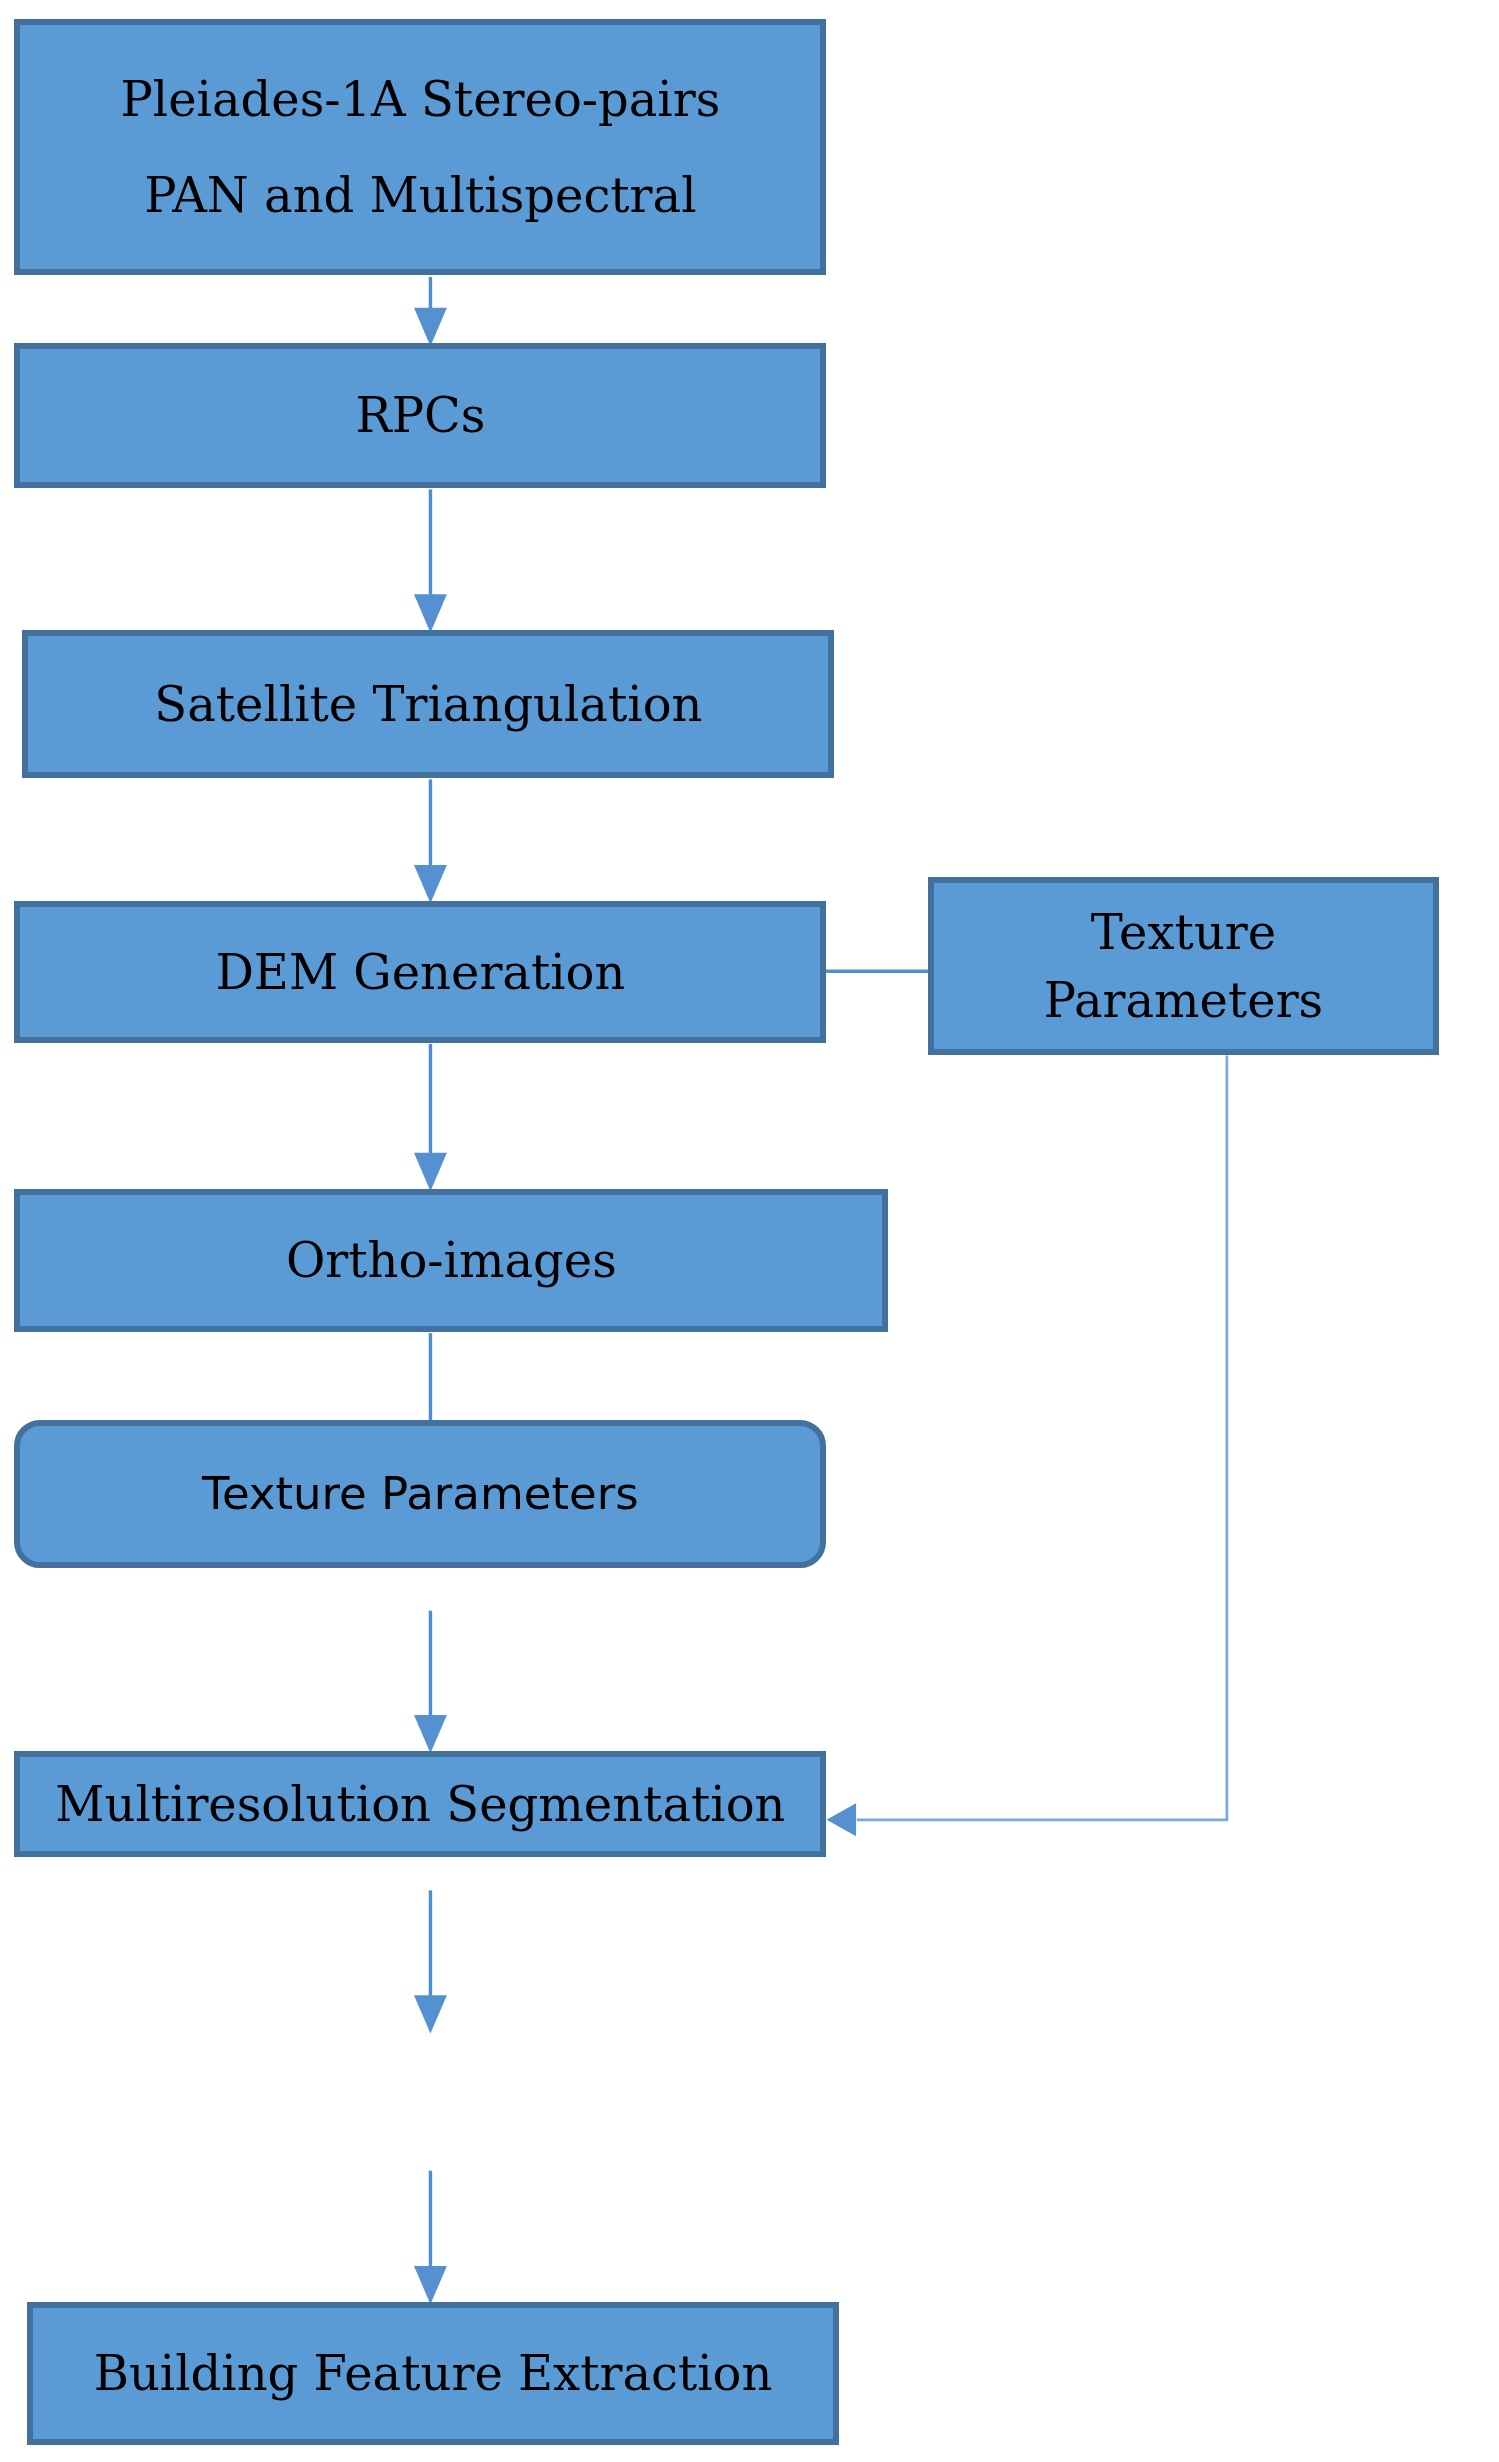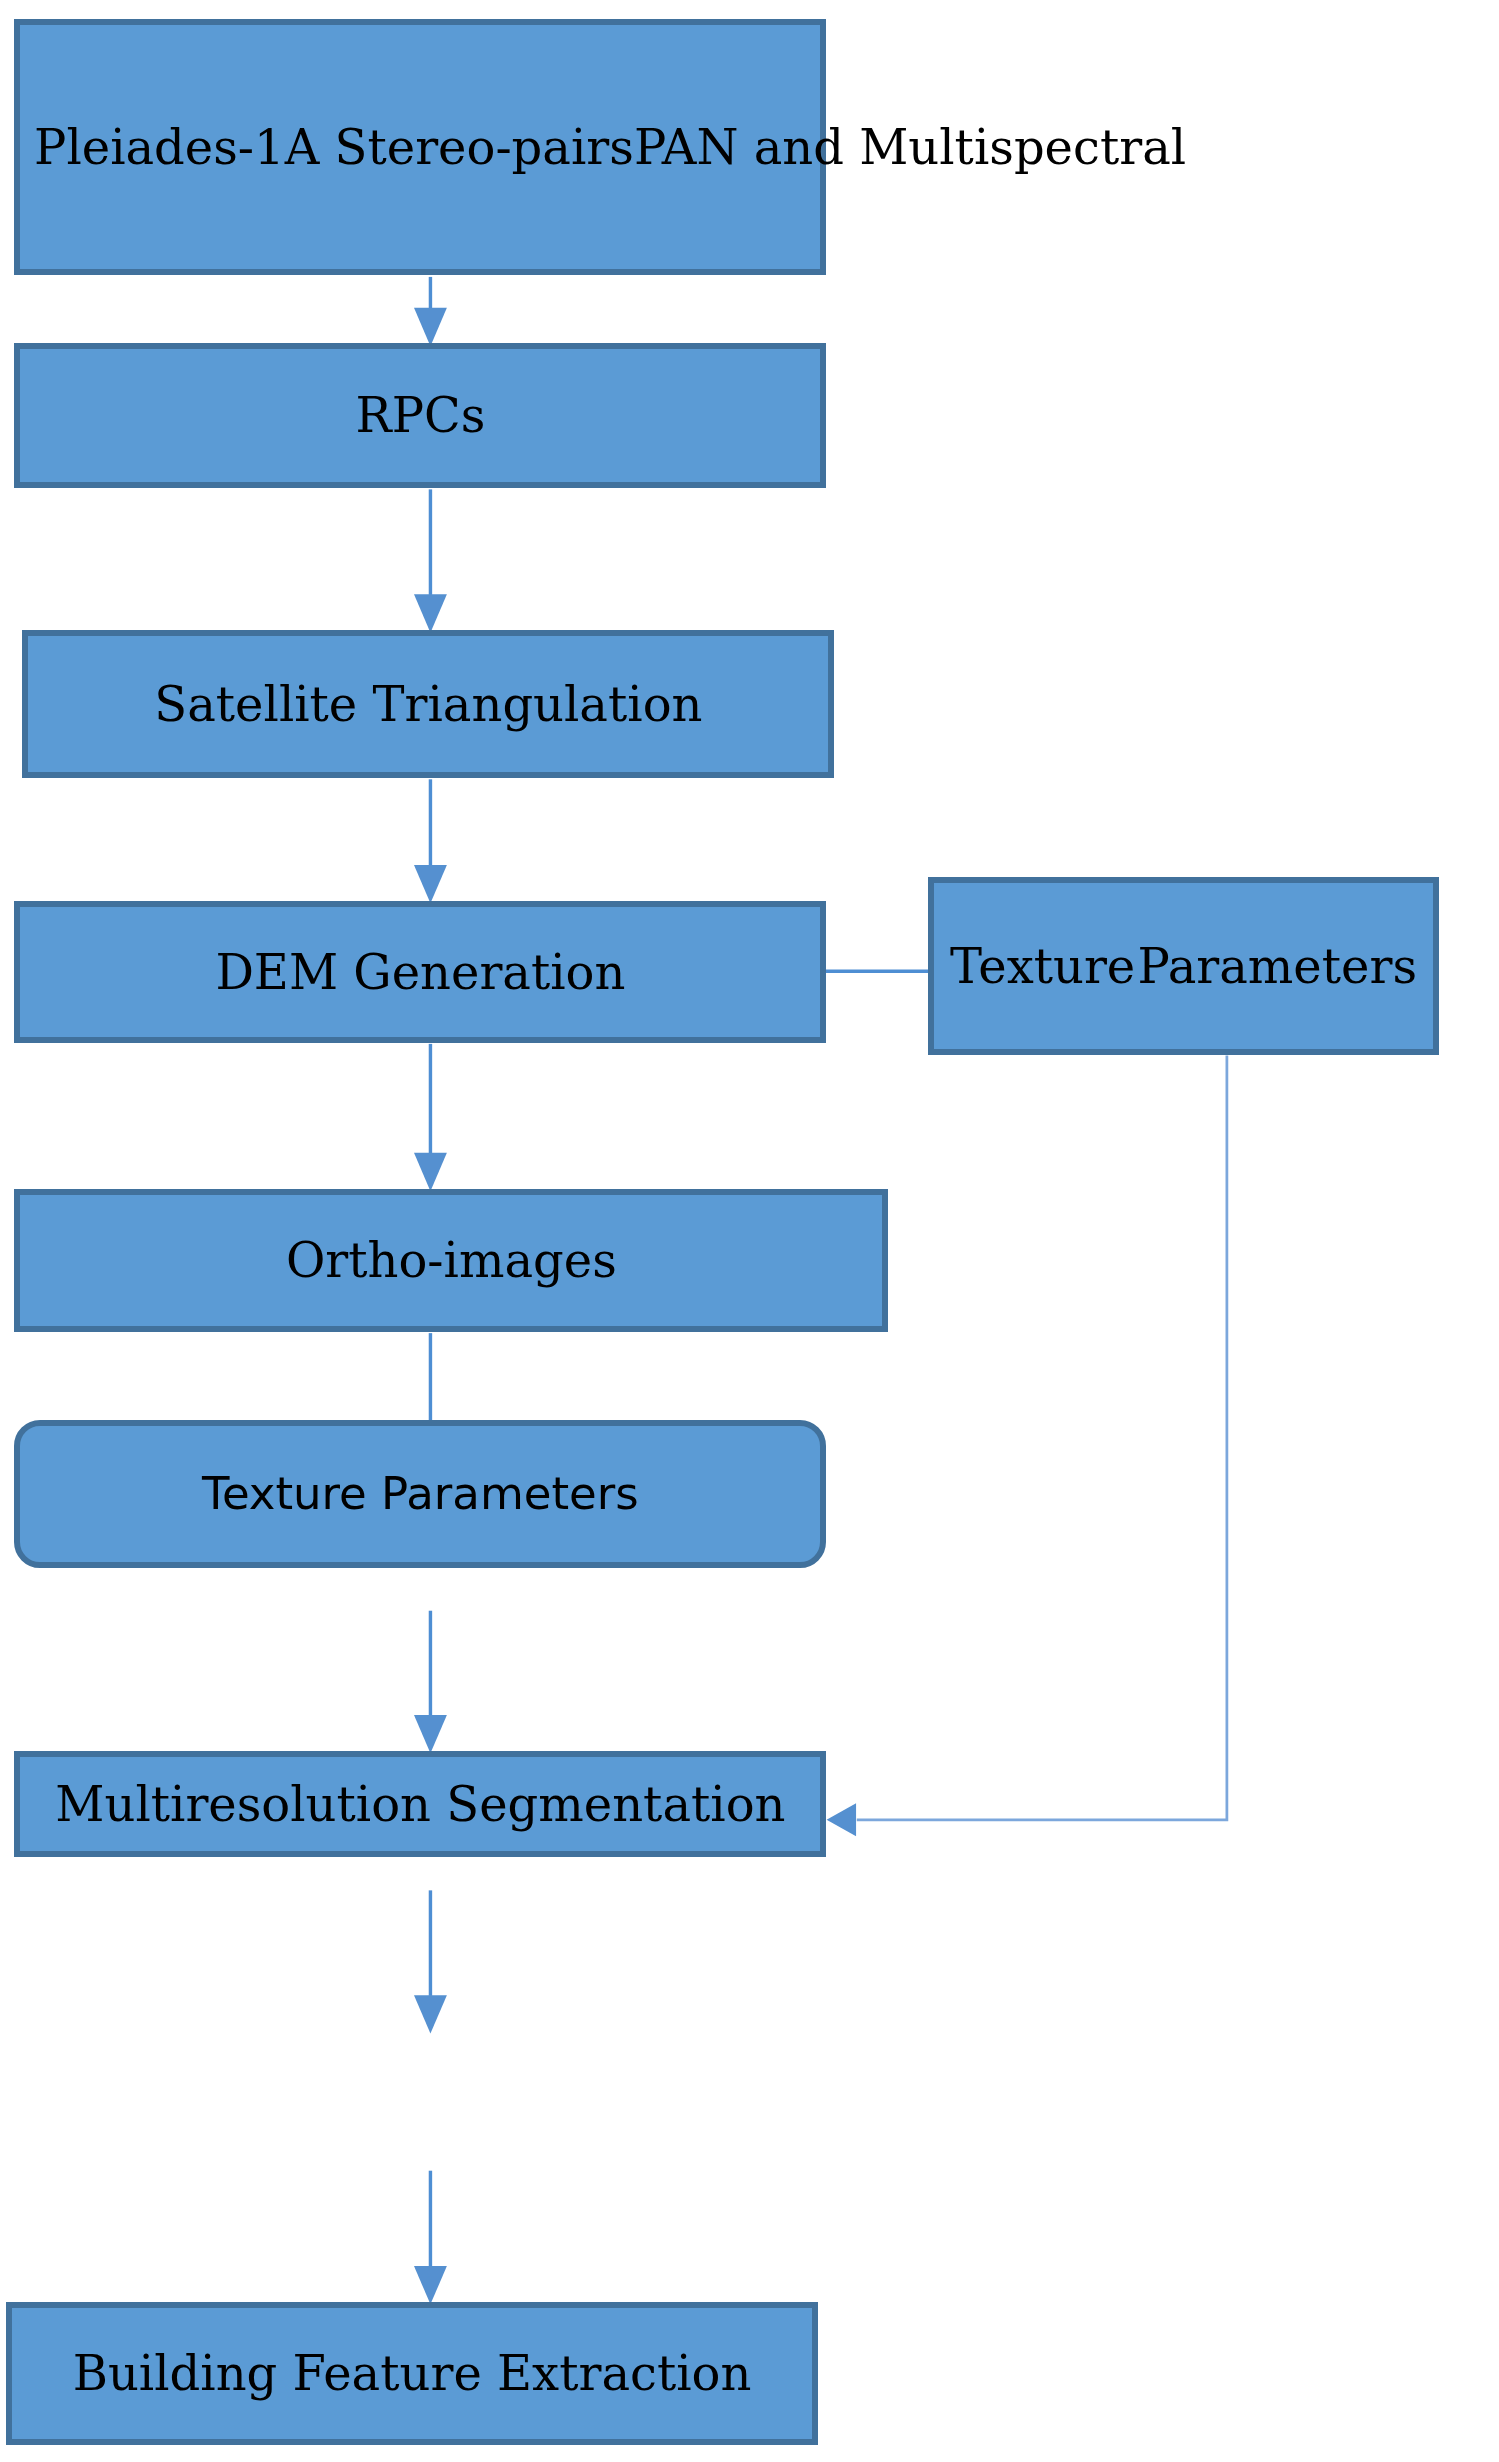--- a/index.html
+++ b/index.html
@@ -22,21 +22,21 @@
     width: 1499px;
     height: 2462px;
     display: block;
   }
   .node {
     position: absolute;
     box-sizing: border-box;
     background: var(--node-fill, #5B9BD5);
     border: 6.2px solid var(--node-border, #41719C);
     display: flex;
-    flex-direction: row;
+    flex-direction: column;
     align-items: center;
     justify-content: space-evenly;
     text-align: center;
     color: var(--text-color, #000000);
     font-size: 48px;
     line-height: 1.1;
     padding: 4.1px 13.7px;
   }
   .node .line {
     display: block;
@@ -48,21 +48,21 @@
   }
   
   .n-pleiades   { left: 14.4px;   top: 19px;   width: 812px; height: 256px; }
   .n-rpcs       { left: 14.4px;   top: 343px;  width: 812px; height: 145px; }
   .n-sattri     { left: 14.4px;   top: 630px;  width: 812px; height: 148px; margin-left: 8px; }
   .n-dem        { left: 14.4px;   top: 901px; width: 812px; height: 142px; }
   .n-ortho      { left: 14.4px;   top: 1189px; width: 874px; height: 143px; }
   .n-texparam   { left: 14.4px;   top: 1420px; width: 812px; height: 148px; border-radius: 26px; }
   .n-multires   { left: 14.4px;   top: 1751px; width: 812px; height: 106px; }
   .n-generic    { left: 14.4px;   top: 2031px; width: 825px; height: 138px; }
-  .n-building   { left: 6px;   top: 2302px; width: 812px; height: 143px; }
+  .n-building   { left: 27px;   top: 2302px; width: 812px; height: 143px; }
   
   .n-texside    { left: 928px; top: 877px; width: 511px;  height: 178px; }
   .n-texside .line { line-height: 1.0; }
 </style>
 </head>
 <body>
 
 <div class="canvas">
 
   <svg class="edges-layer" width="1499" height="2462" viewBox="0 0 2187 3592" xmlns="http://www.w3.org/2000/svg">

